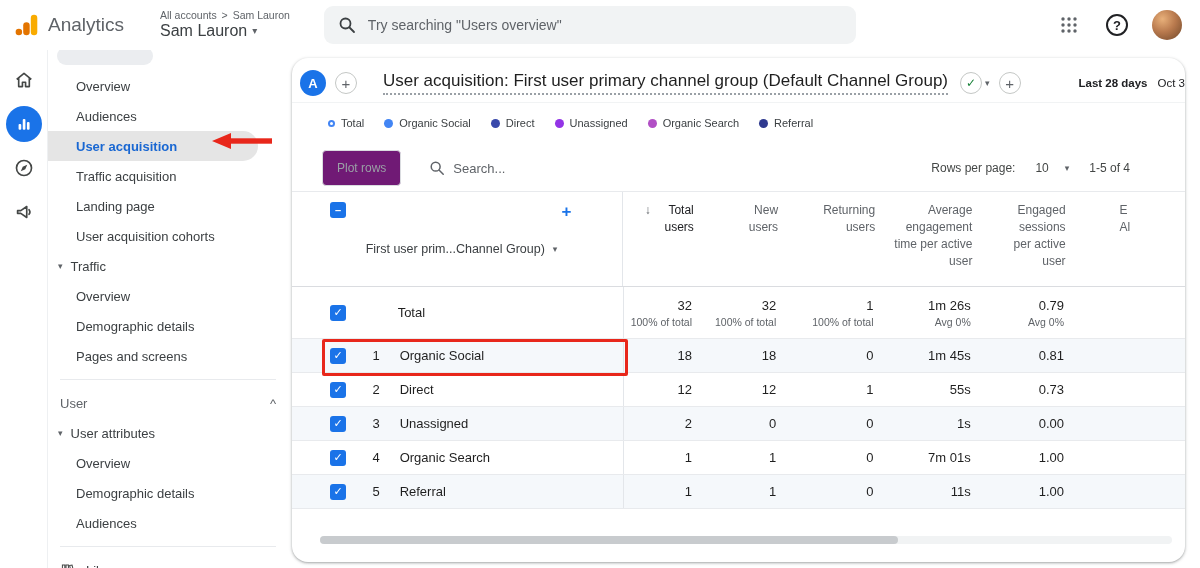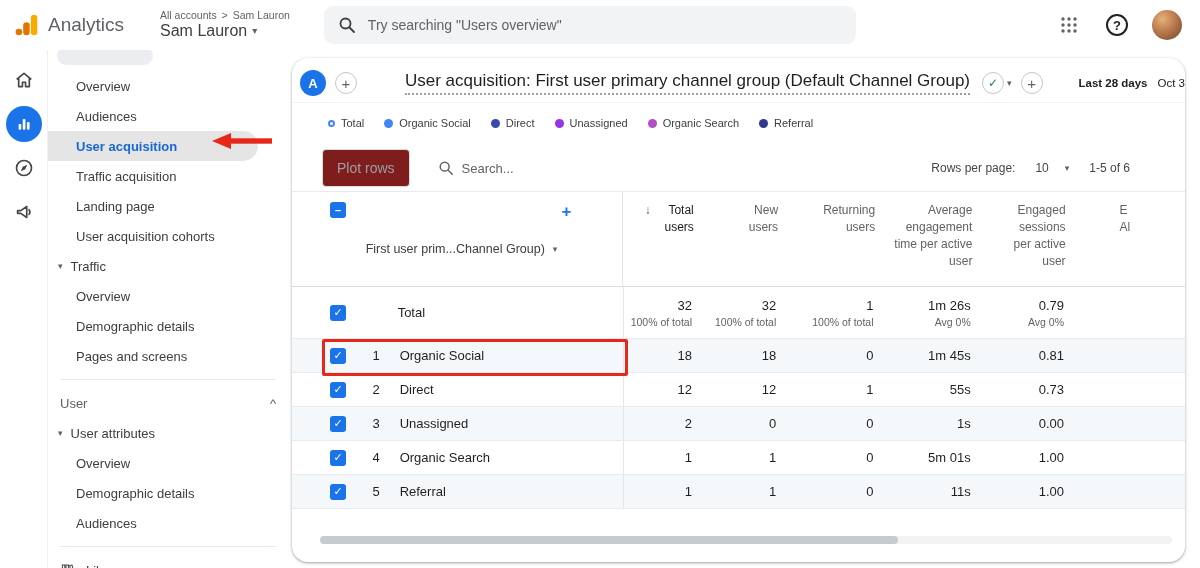--- a/index.html
+++ b/index.html
@@ -40,36 +40,36 @@
   .nav-item.section .chev { font-size:13px; color:#5f6368; }
   .nav-item.library { padding-left:12px; gap:9px; }
   .divider { height:1px; background:#e8eaed; margin:8px 16px 8px 12px; }
 
   
   .card { position:absolute; left:292px; top:58px; width:893px; height:504px; background:#fff; border-radius:16px;
           box-shadow:0 1px 2px rgba(60,64,67,.3), 0 1px 3px 1px rgba(60,64,67,.15); overflow:hidden; }
   .report-header { display:flex; align-items:center; padding:12px 0 6px 8px; border-bottom:1px solid #f1f3f4; }
   .rep-avatar { width:26px; height:26px; border-radius:50%; background:#1a73e8; color:#fff; font-size:13px; font-weight:bold; display:flex; align-items:center; justify-content:center; }
   .circle-btn { width:22px; height:22px; border-radius:50%; border:1px solid #c4c7c5; color:#5f6368; font-size:15px; display:flex; align-items:center; justify-content:center; margin-left:9px; cursor:pointer; }
-  .report-title { margin-left:48px; font-size:17px; color:#1f1f1f; border-bottom:2px dotted #9aa0a6; padding-bottom:2px; white-space:nowrap; cursor:pointer; }
+  .report-title { margin-left:26px; font-size:17px; color:#1f1f1f; border-bottom:2px dotted #9aa0a6; padding-bottom:2px; white-space:nowrap; cursor:pointer; }
   .verify-chip { display:flex; align-items:center; margin-left:12px; cursor:pointer; gap:3px; }
   .verify-circle { width:22px; height:22px; border-radius:50%; border:1px solid #c4c7c5; color:#188038; font-size:12px; font-weight:bold; display:flex; align-items:center; justify-content:center; }
   .verify-chip .caret { font-size:9px; color:#5f6368; }
   .date-range { margin-left:auto; display:flex; gap:10px; font-size:11.5px; color:#202124; white-space:nowrap; padding-right:0; cursor:pointer; }
   .date-range .dlabel { font-weight:bold; }
 
   
   .legend { display:flex; align-items:center; gap:20px; padding:14px 0 0 36px; }
   .legend-item { display:flex; align-items:center; gap:6px; font-size:11px; color:#3c4043; cursor:pointer; }
   .dot { width:9px; height:9px; border-radius:50%; }
   .dot.hollow { border:2px solid #4285f4; width:7px; height:7px; background:#fff !important; }
 
   
   .table-toolbar { display:flex; align-items:center; margin-top:22px; padding:0 0 0 30px; height:34px; }
-  .plot-rows-btn { border:1px solid #dadce0; border-radius:4px; padding:10px 14px; font-size:14px; color:#9aa0a6; background:#7f1d1d; cursor:pointer; font-family:inherit; }
+  .plot-rows-btn { border:1px solid #dadce0; border-radius:4px; padding:10px 14px; font-size:12px; color:#9aa0a6; background:#701a75; cursor:pointer; font-family:inherit; }
   .tt-search { display:flex; align-items:center; margin-left:28px; gap:8px; }
   .tt-search input { border:none; outline:none; font-size:13px; color:#202124; width:110px; font-family:inherit; }
   .tt-search input::placeholder { color:#5f6368; }
   .tt-right { margin-left:auto; display:flex; align-items:center; gap:20px; margin-right:55px; font-size:12px; color:#444746; }
   .rpp-value { display:flex; align-items:center; gap:16px; cursor:pointer; }
   .rpp-value .caret { font-size:9px; color:#5f6368; }
 
   
   .gtable { margin-top:6px; font-size:13px; color:#1f1f1f; }
   .tr { display:flex; padding-left:30px; }
@@ -306,21 +306,21 @@
           <line x1="11.5" y1="11.5" x2="16" y2="16" stroke="#5f6368" stroke-width="1.7" stroke-linecap="round"></line>
         </svg>
         <input placeholder="Search..." style="">
       </div>
       <div class="tt-right">
         <span>Rows per page:</span>
         <span class="rpp-value">
           <span>10</span>
           <span class="caret">▾</span>
         </span>
-        <span>1-5 of 6</span>
+        <span>1-5 of 4</span>
       </div>
     </div>
 
     <div class="gtable">
 
       <div class="tr thead">
         <div class="c0" style="display:flex;padding-top:10px;">
           <span class="cb">
               <i>–</i>
             </span>
@@ -455,21 +455,21 @@
               <i>✓</i>
             </span>
           </div>
         <div class="c1 dimcell">
             <span class="rank">4</span>
             <span class="rowlabel">Organic Search</span>
           </div>
         <div class="c2 td">1</div>
         <div class="c3 td">1</div>
         <div class="c4 td">0</div>
-        <div class="c5 td">5m 01s</div>
+        <div class="c5 td">7m 01s</div>
         <div class="c6 td">1.00</div>
         <div class="c7 td"></div>
       </div>
       <div class="tr trow alt">
         <div class="c0" style="display:flex;align-items:center;align-self:stretch;">
             <span class="cb">
               <i>✓</i>
             </span>
           </div>
         <div class="c1 dimcell">

